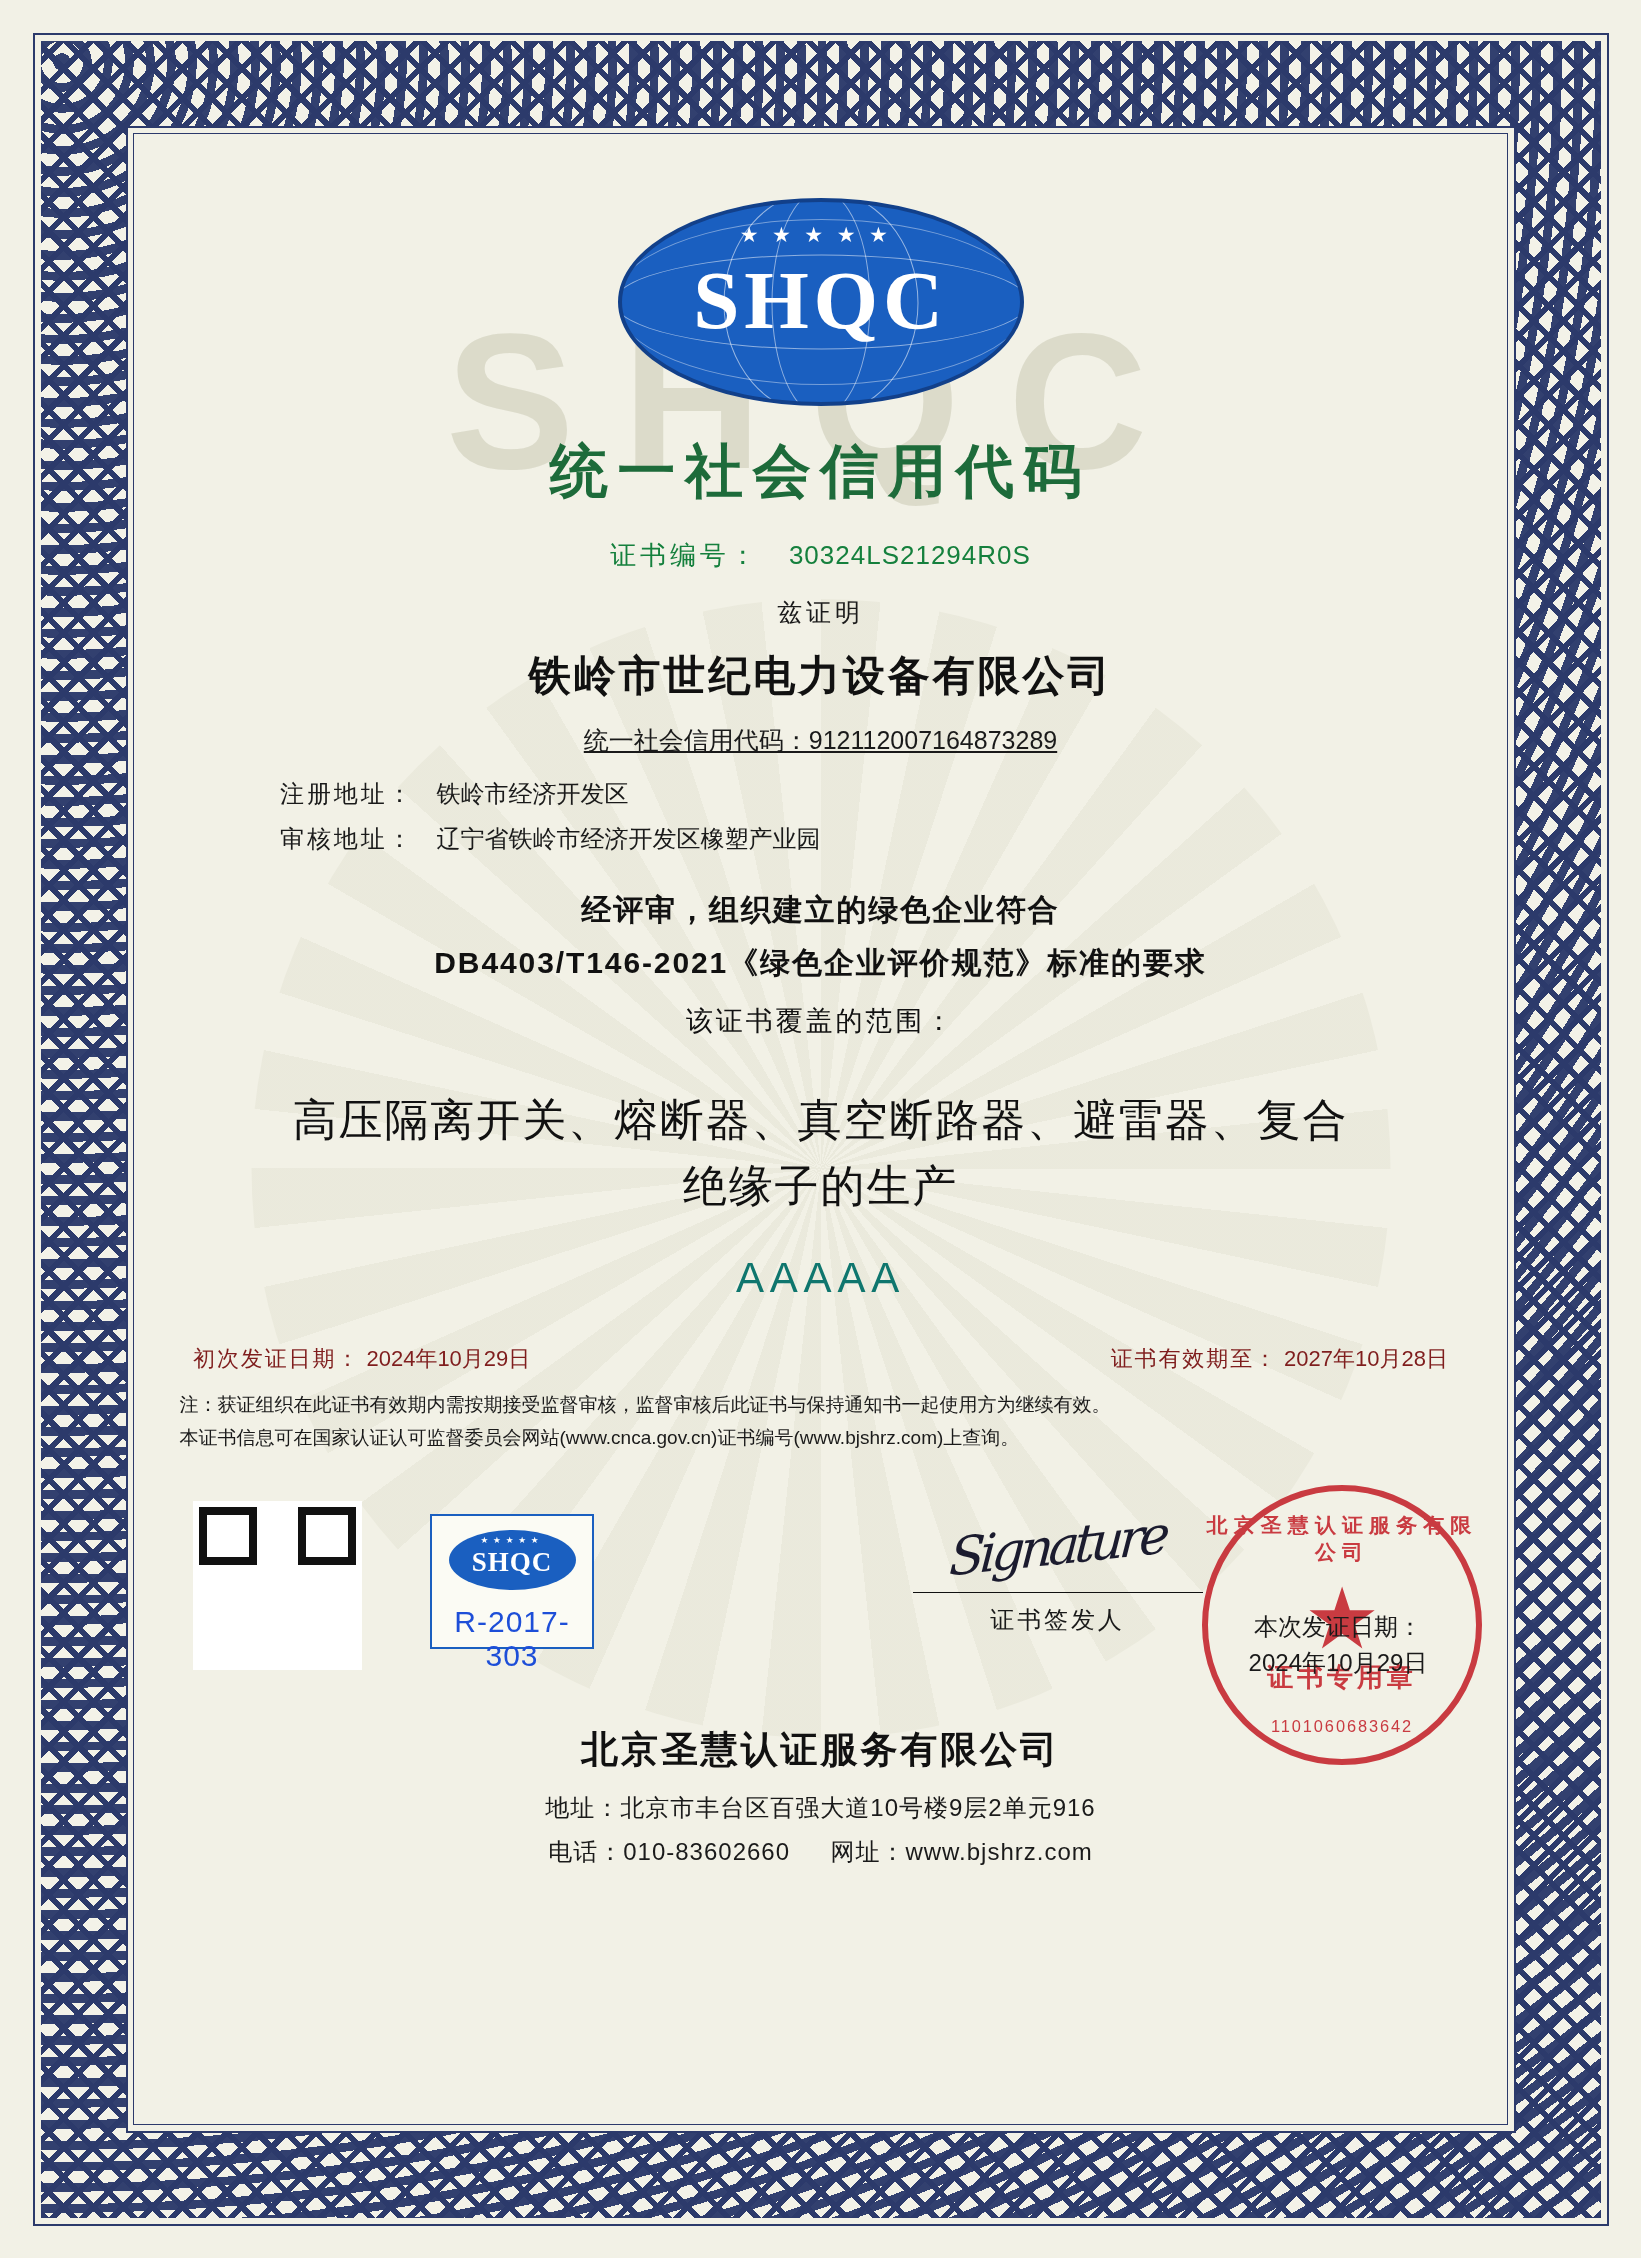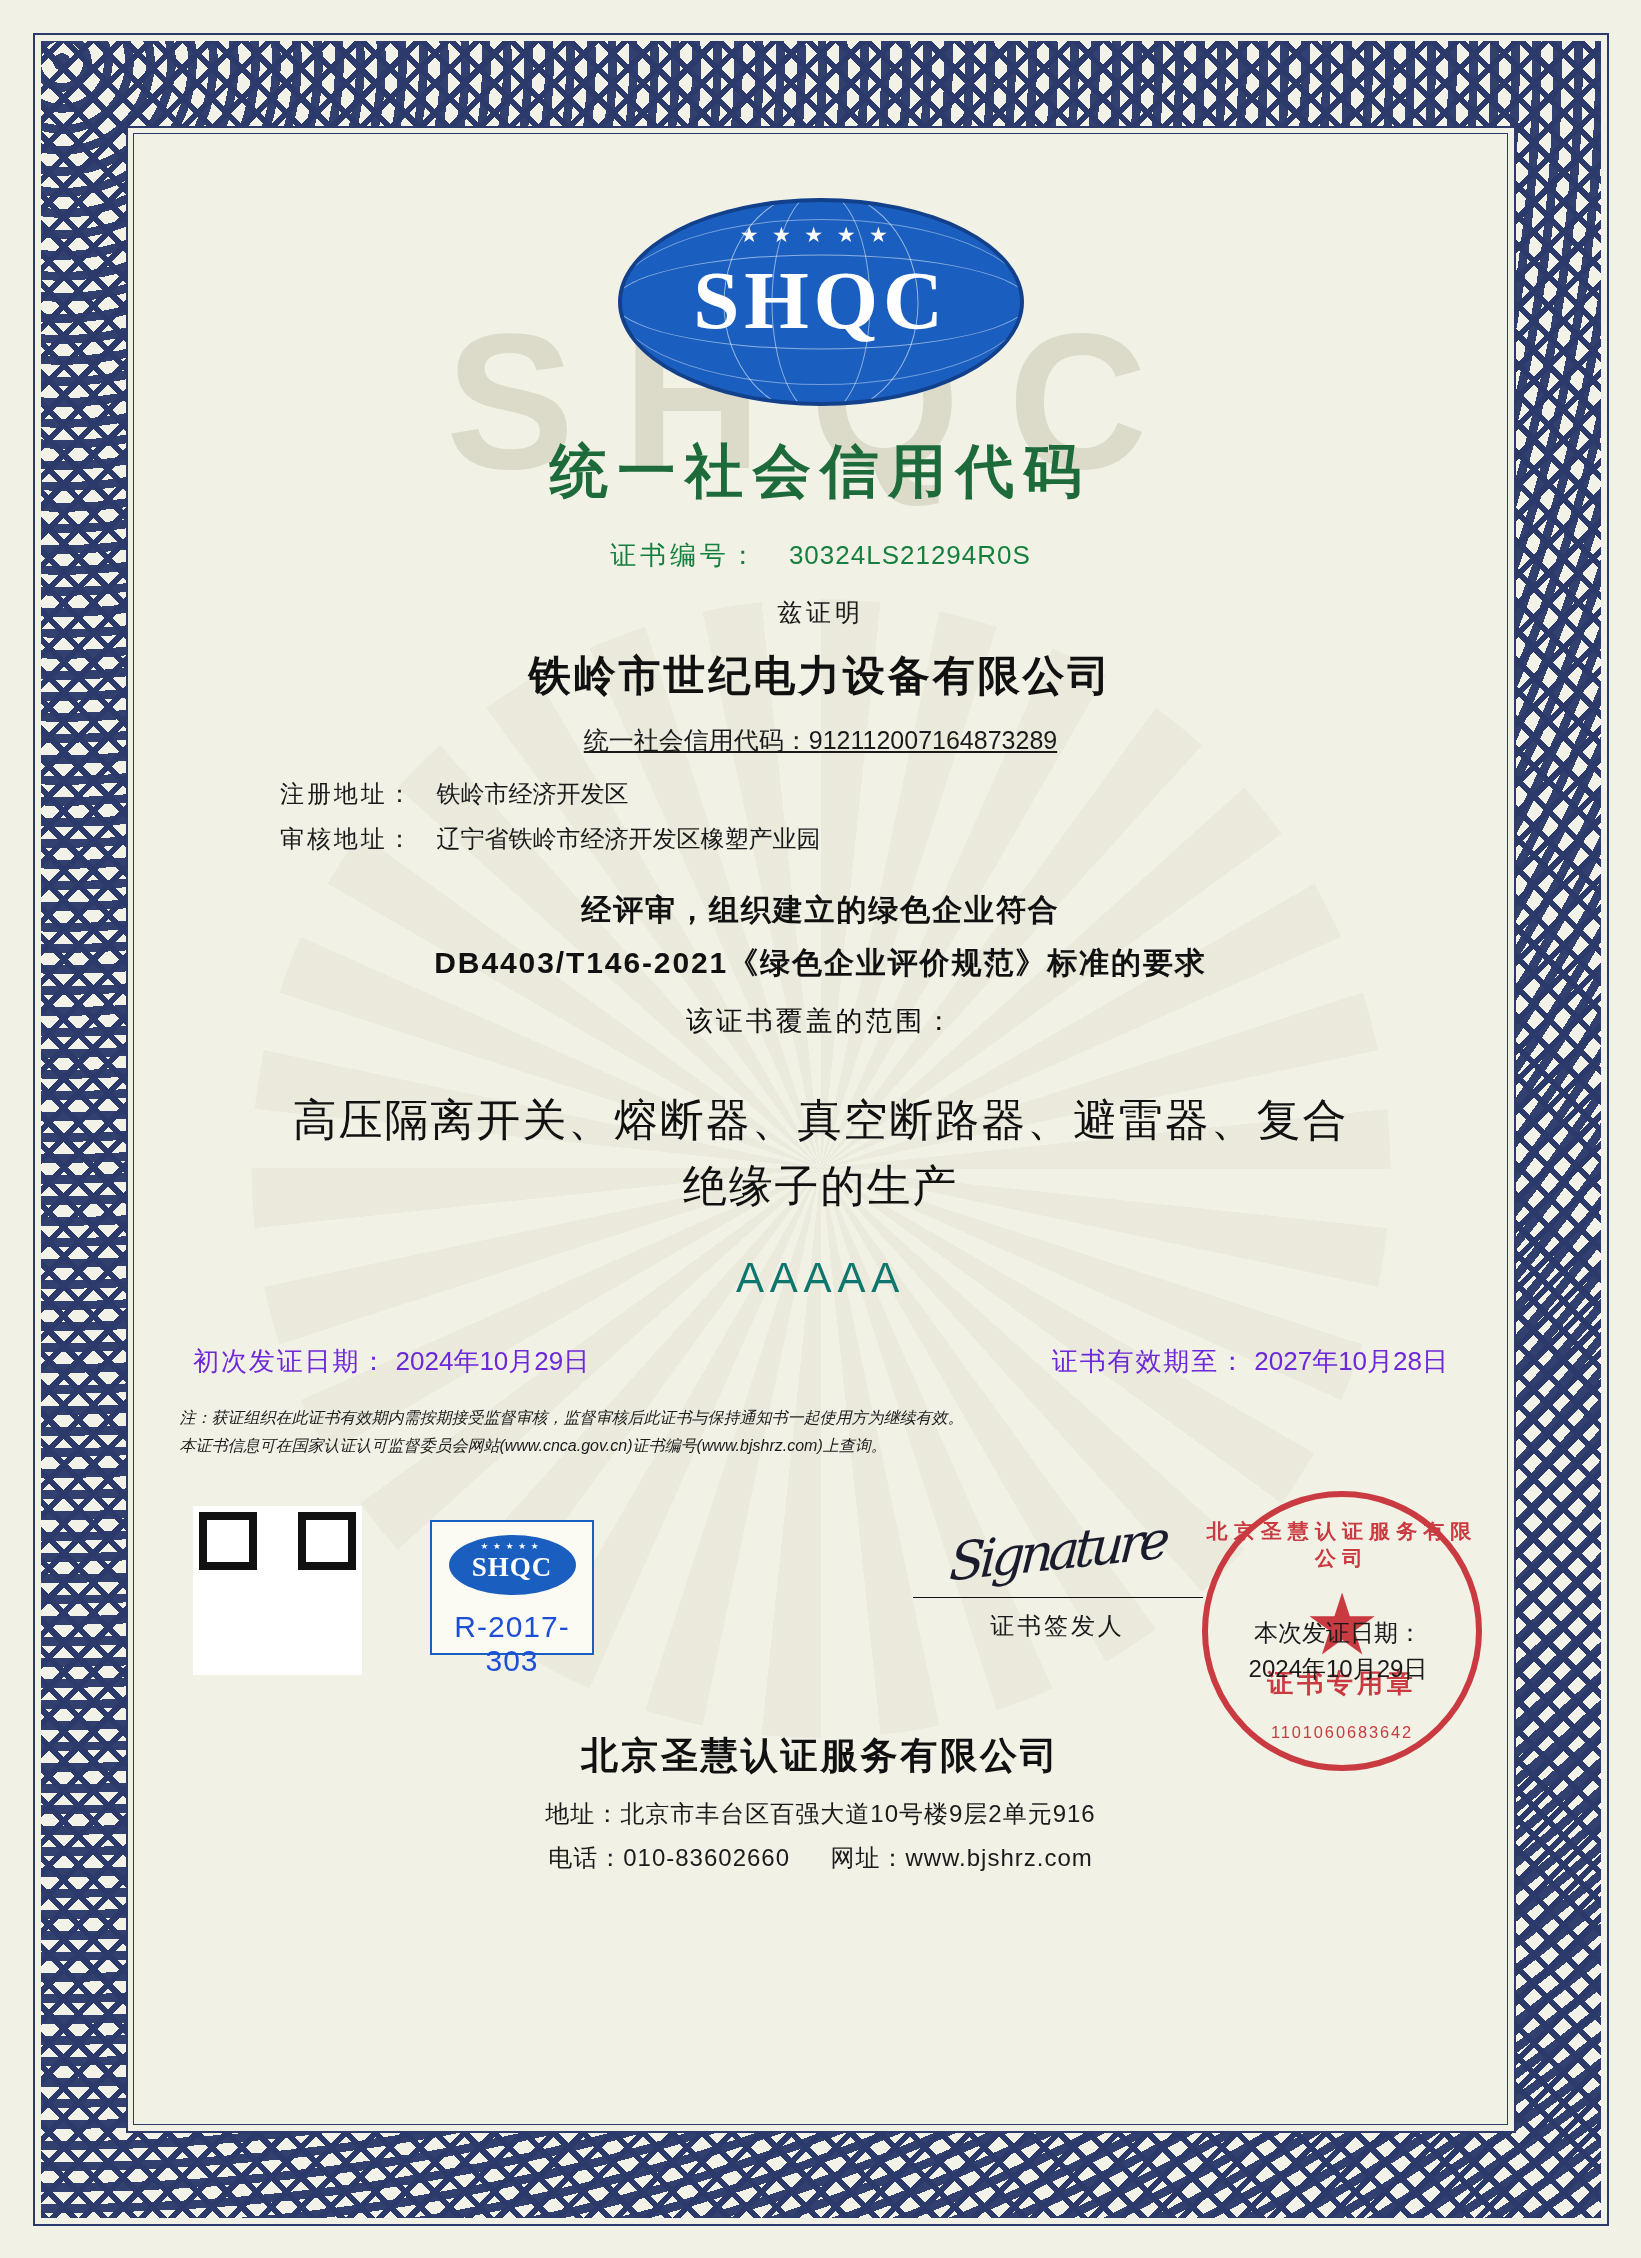--- a/index.html
+++ b/index.html
@@ -239,32 +239,31 @@
     font-size: 42px;
     color: #0f766e;
     letter-spacing: 5.8px;
     font-family: "Liberation Sans", sans-serif;
   }
   .dates {
     margin-top: 42px;
     display: flex;
     justify-content: space-between;
     padding: 0 29px;
-    font-size: 26px;
-    color: #6d28d9;
+    font-size: 22px;
+    color: #7f1d1d;
   }
   .dates .lbl { letter-spacing: 1.9px; }
   .note {
-    margin-top: 25px;
-    font-size: 16px;
+    margin-top: 14px;
+    font-size: 19px;
     color: #1a1a1a;
     text-align: left;
     line-height: 1.75;
     padding: 0 15.4px;
-    font-style: italic;
   }
   .note .indent { display: block; }
   
   .bottom-row {
     margin-top: 39px;
     position: relative;
     height: 203px;
   }
   .qr {
     position: absolute;

